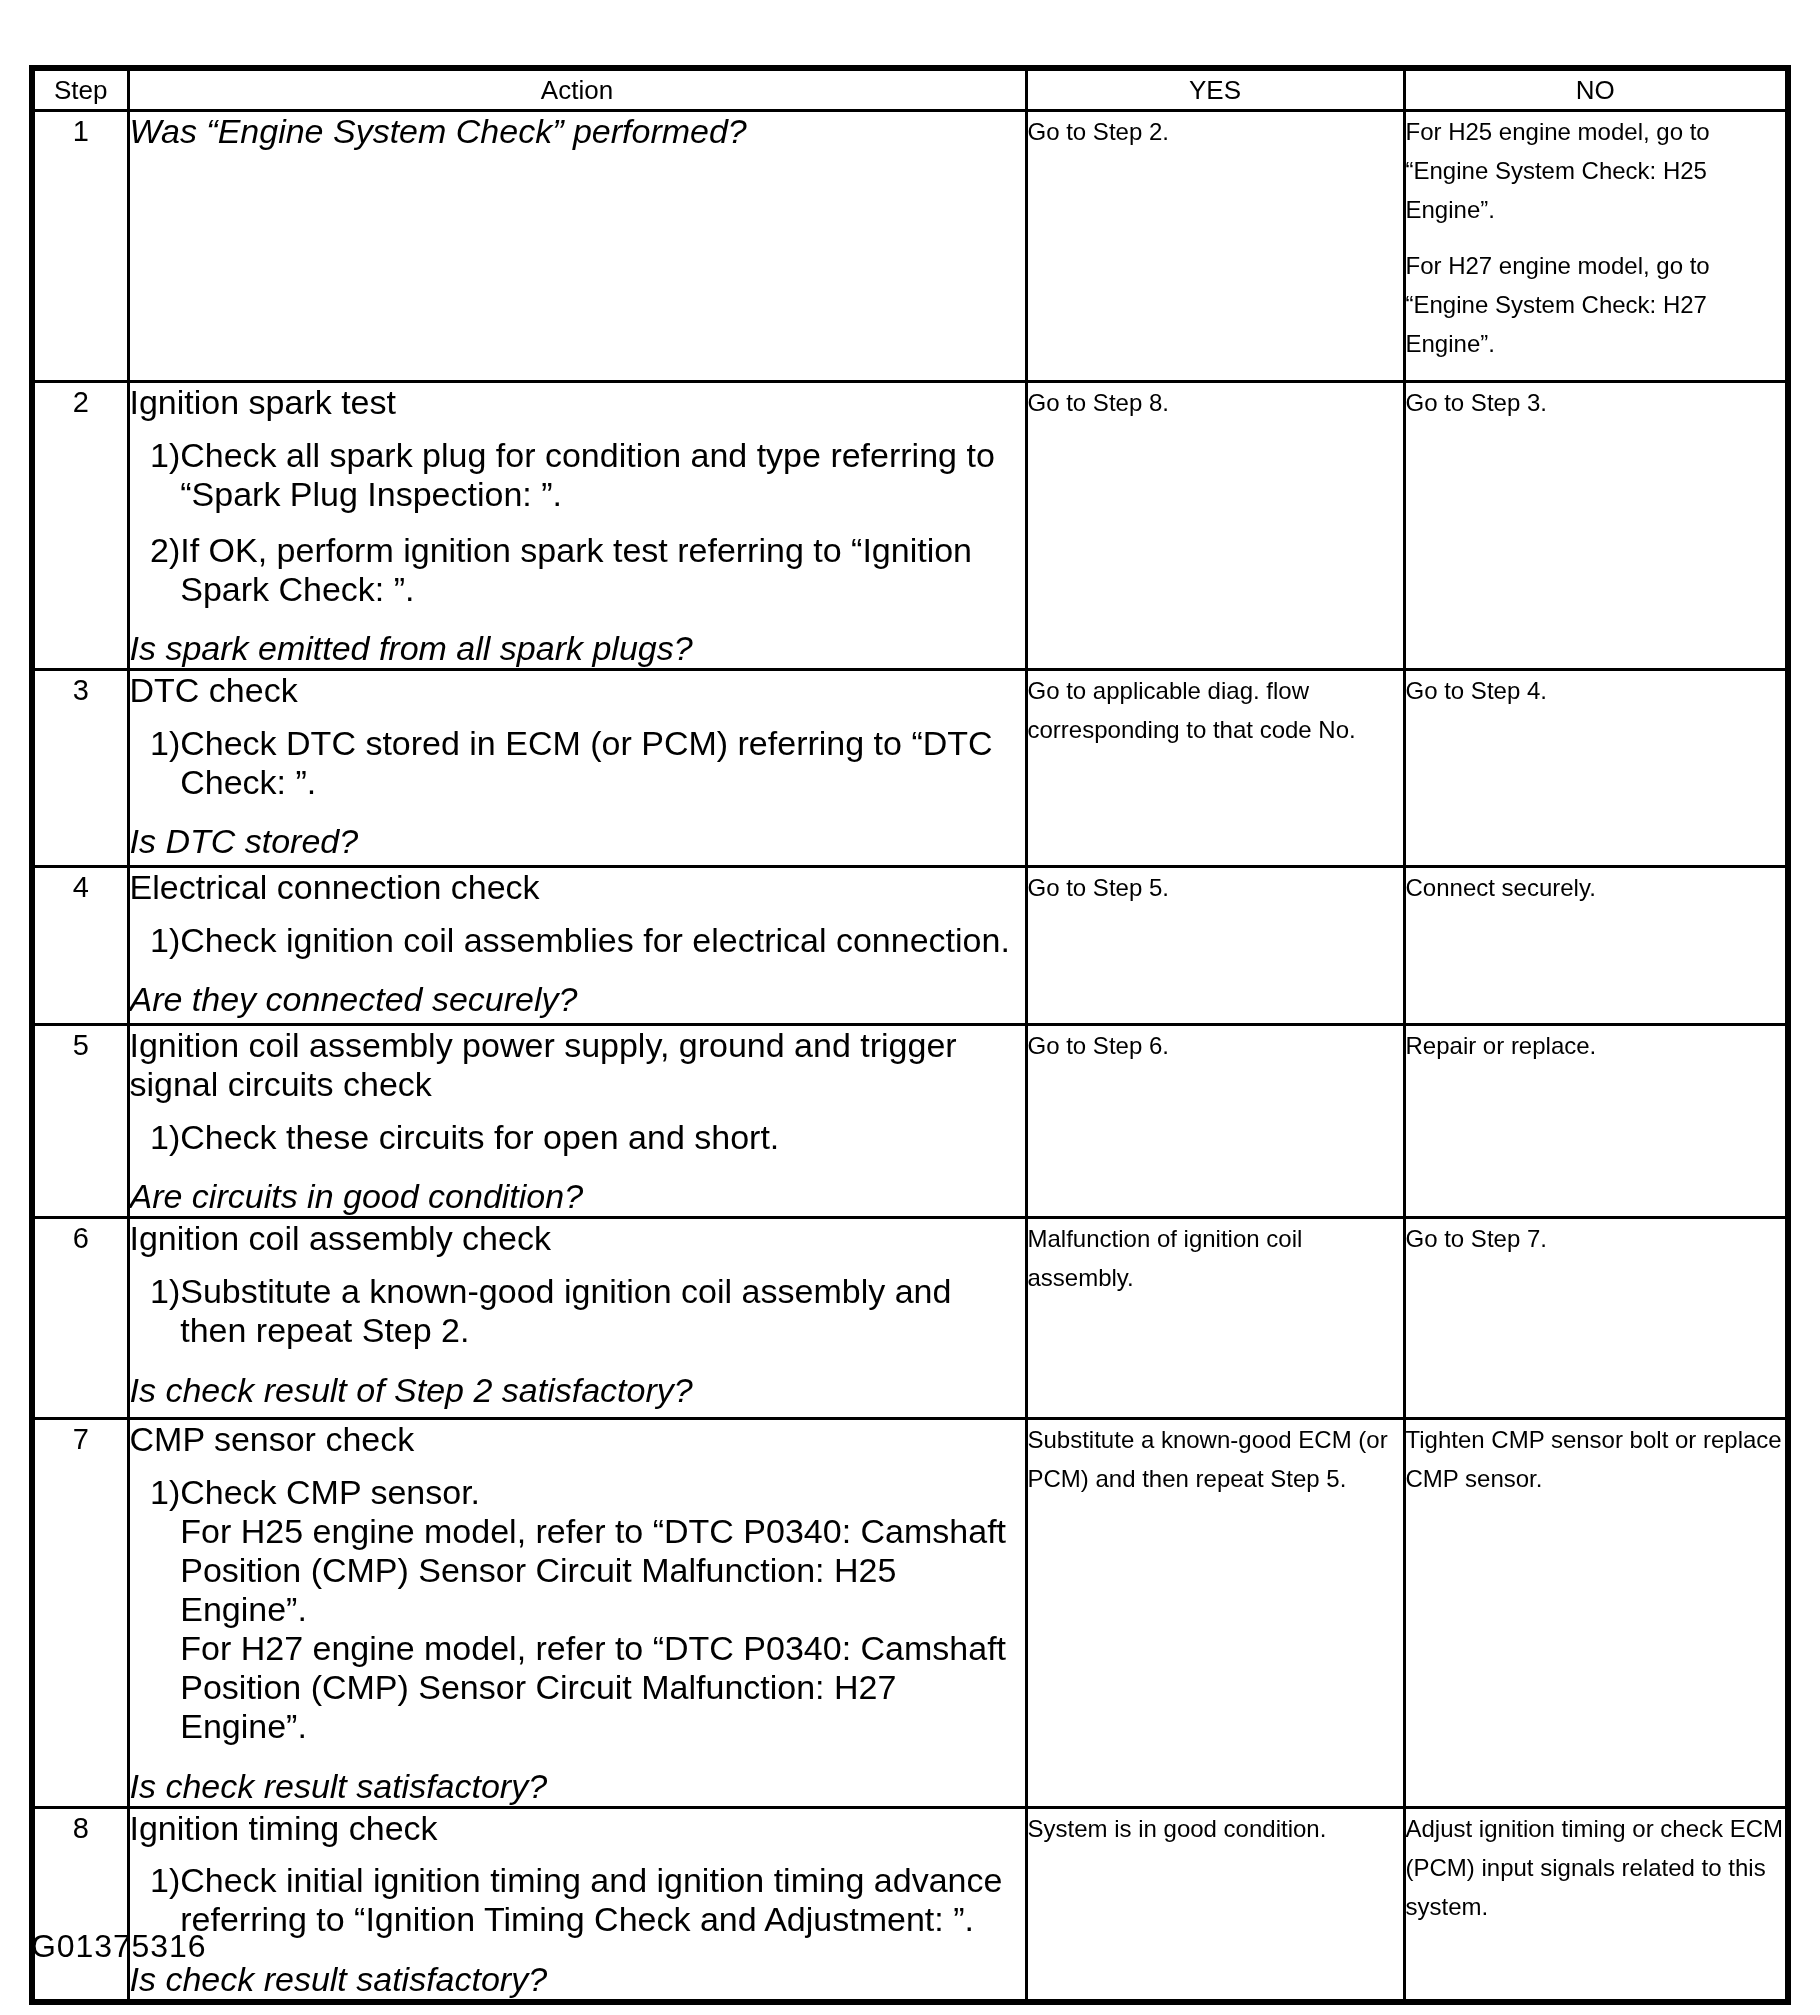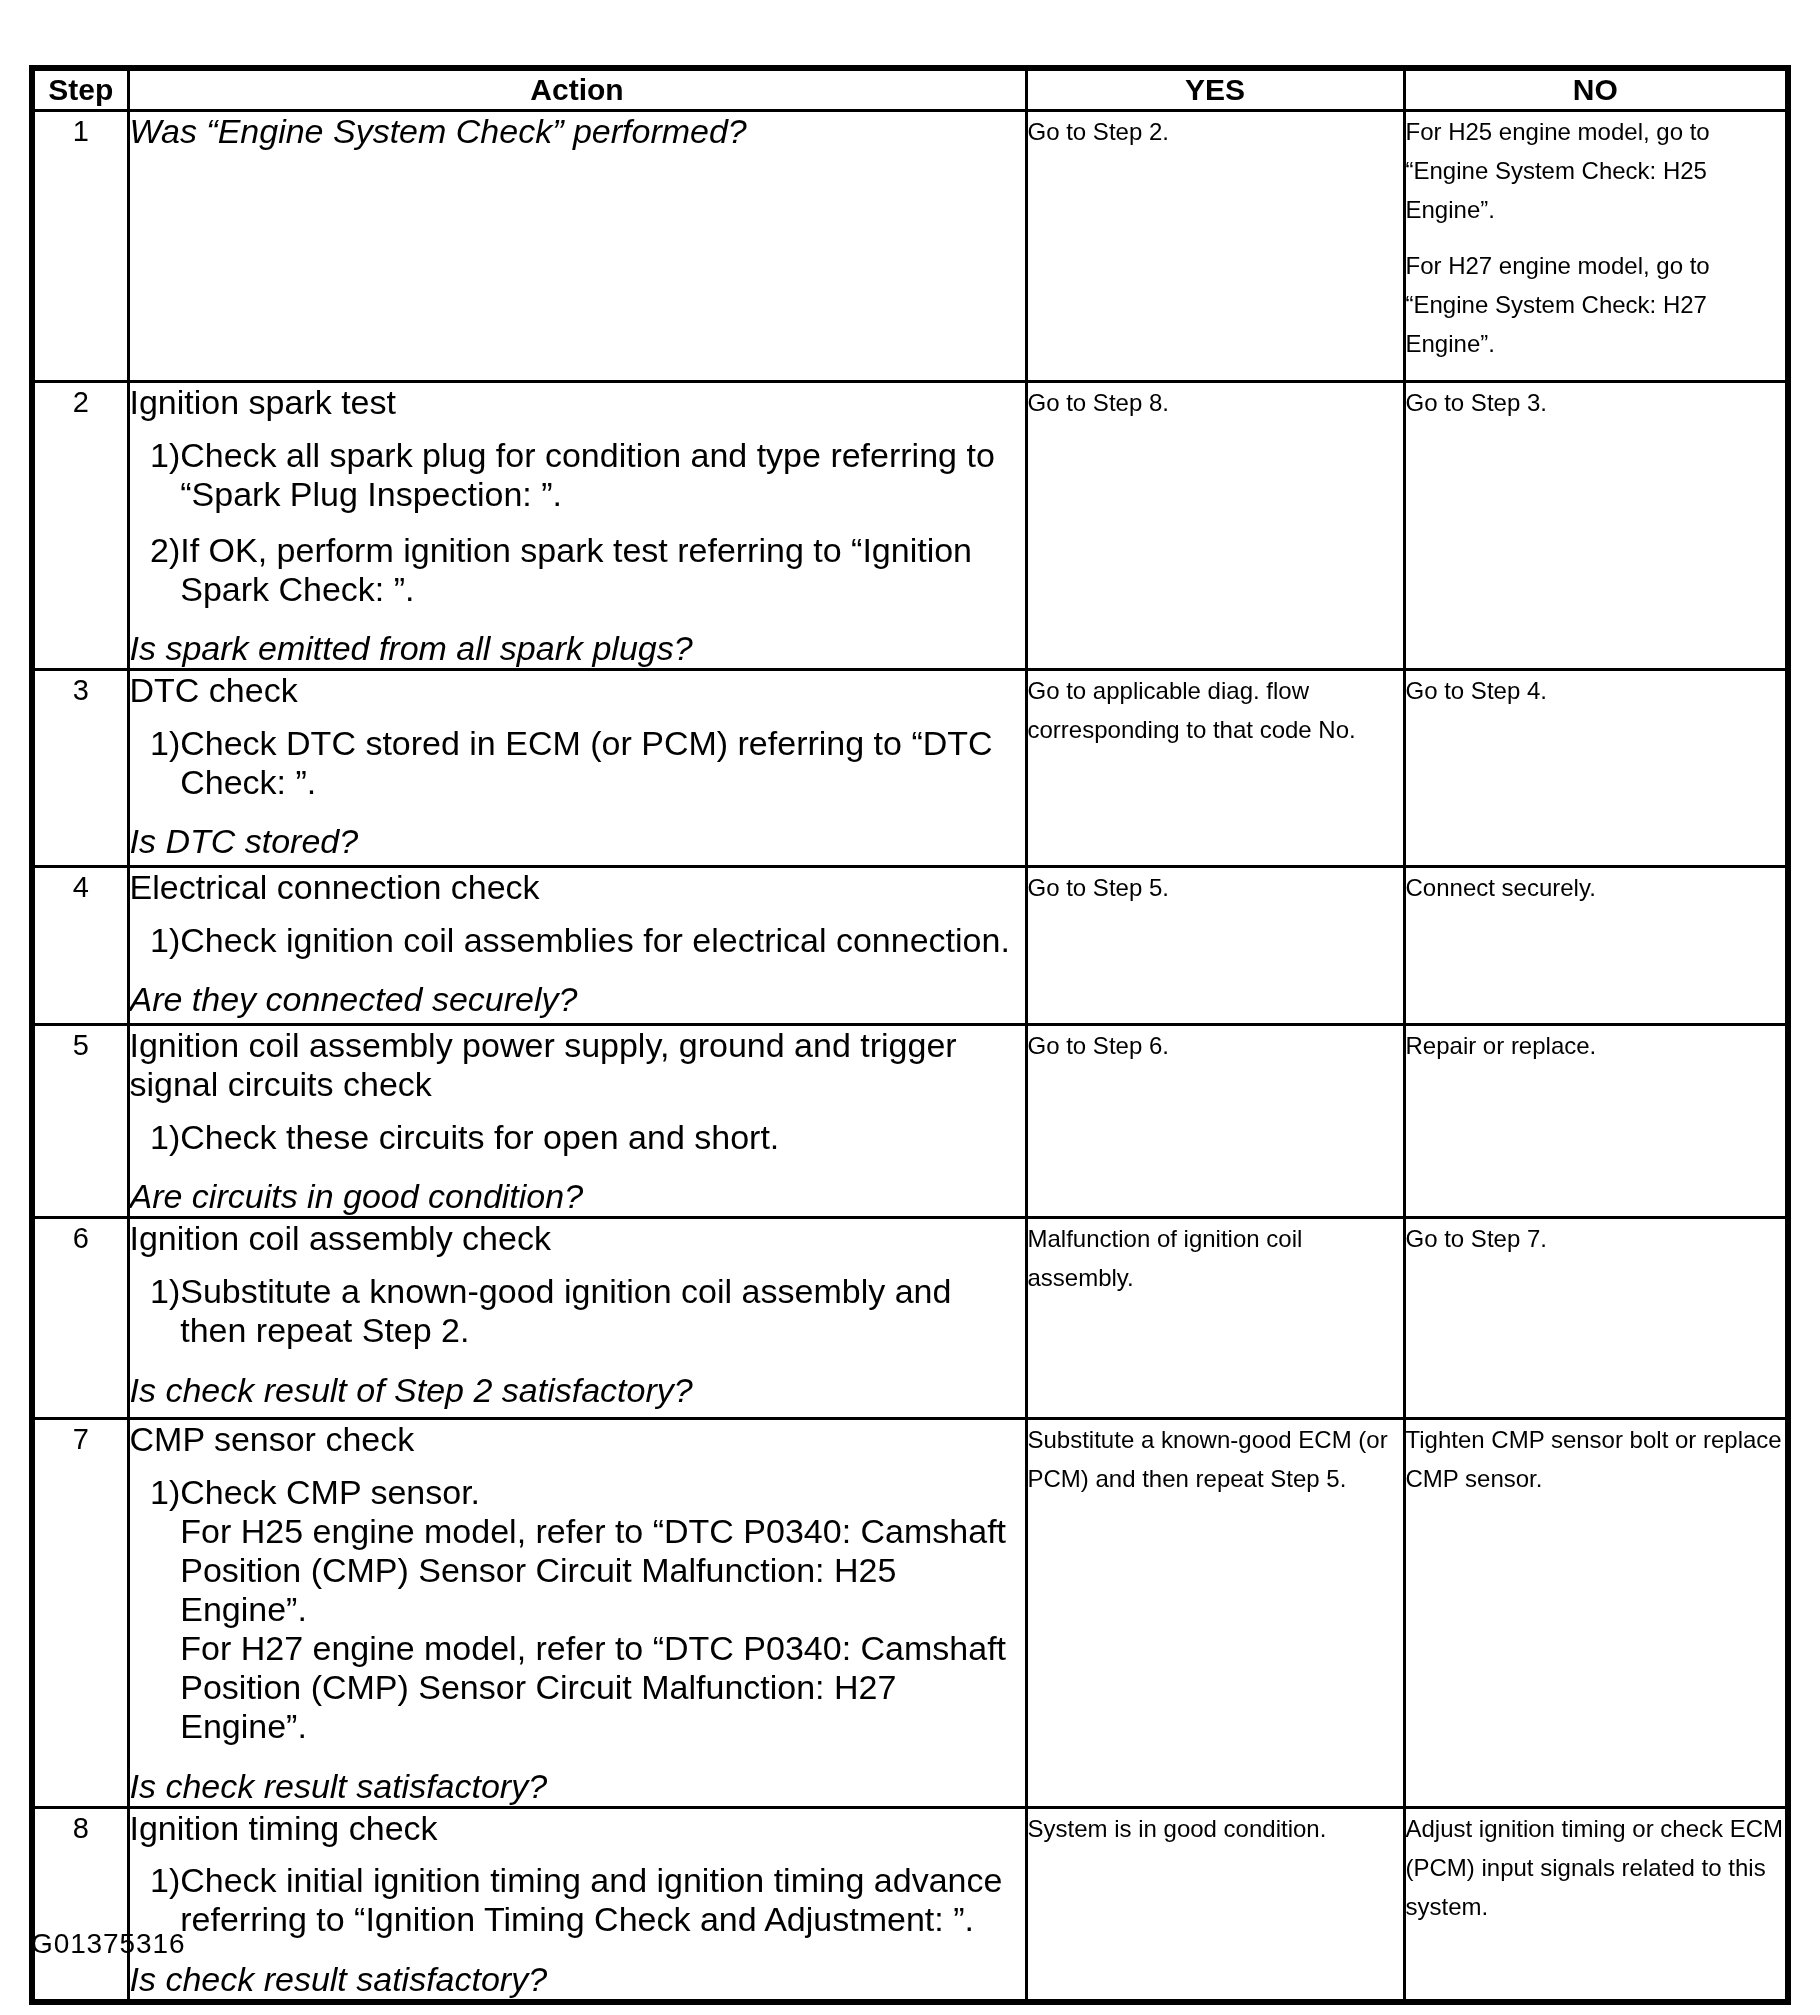--- a/index.html
+++ b/index.html
@@ -19,22 +19,22 @@
     border: 6px solid #000;
   }
   table.diag th, table.diag td {
     border: 3.4px solid #000;
     vertical-align: top;
     padding: 0;
     overflow: hidden;
   }
   thead th {
     height: 38px;
-    font-size: 30px;
-    font-weight: bold;
+    font-size: 26px;
+    font-weight: normal;
     text-align: center;
     padding: 0.9px 0 1.7px 0;
     border-bottom: 5.1px solid #000;
     line-height: 38px;
   }
   td.step {
     text-align: center;
     font-size: 29px;
     line-height: 39px;
     padding-top: 2.6px;
@@ -62,21 +62,21 @@
   tr.r2 { height: 197px; }
   tr.r3 { height: 158px; }
   tr.r4 { height: 193px; }
   tr.r5 { height: 201px; }
   tr.r6 { height: 321px; }
   tr.r7 { height: 194px; }
   .figure-id {
     position: absolute;
     left: 31px;
     top: 1928px;
-    font-size: 28px;
+    font-size: 32px;
     letter-spacing: 0.9px;
   }
 </style>
 </head>
 <body>
 
 <div class="page">
   <div class="tablewrap">
     <table class="diag">
       <colgroup>

